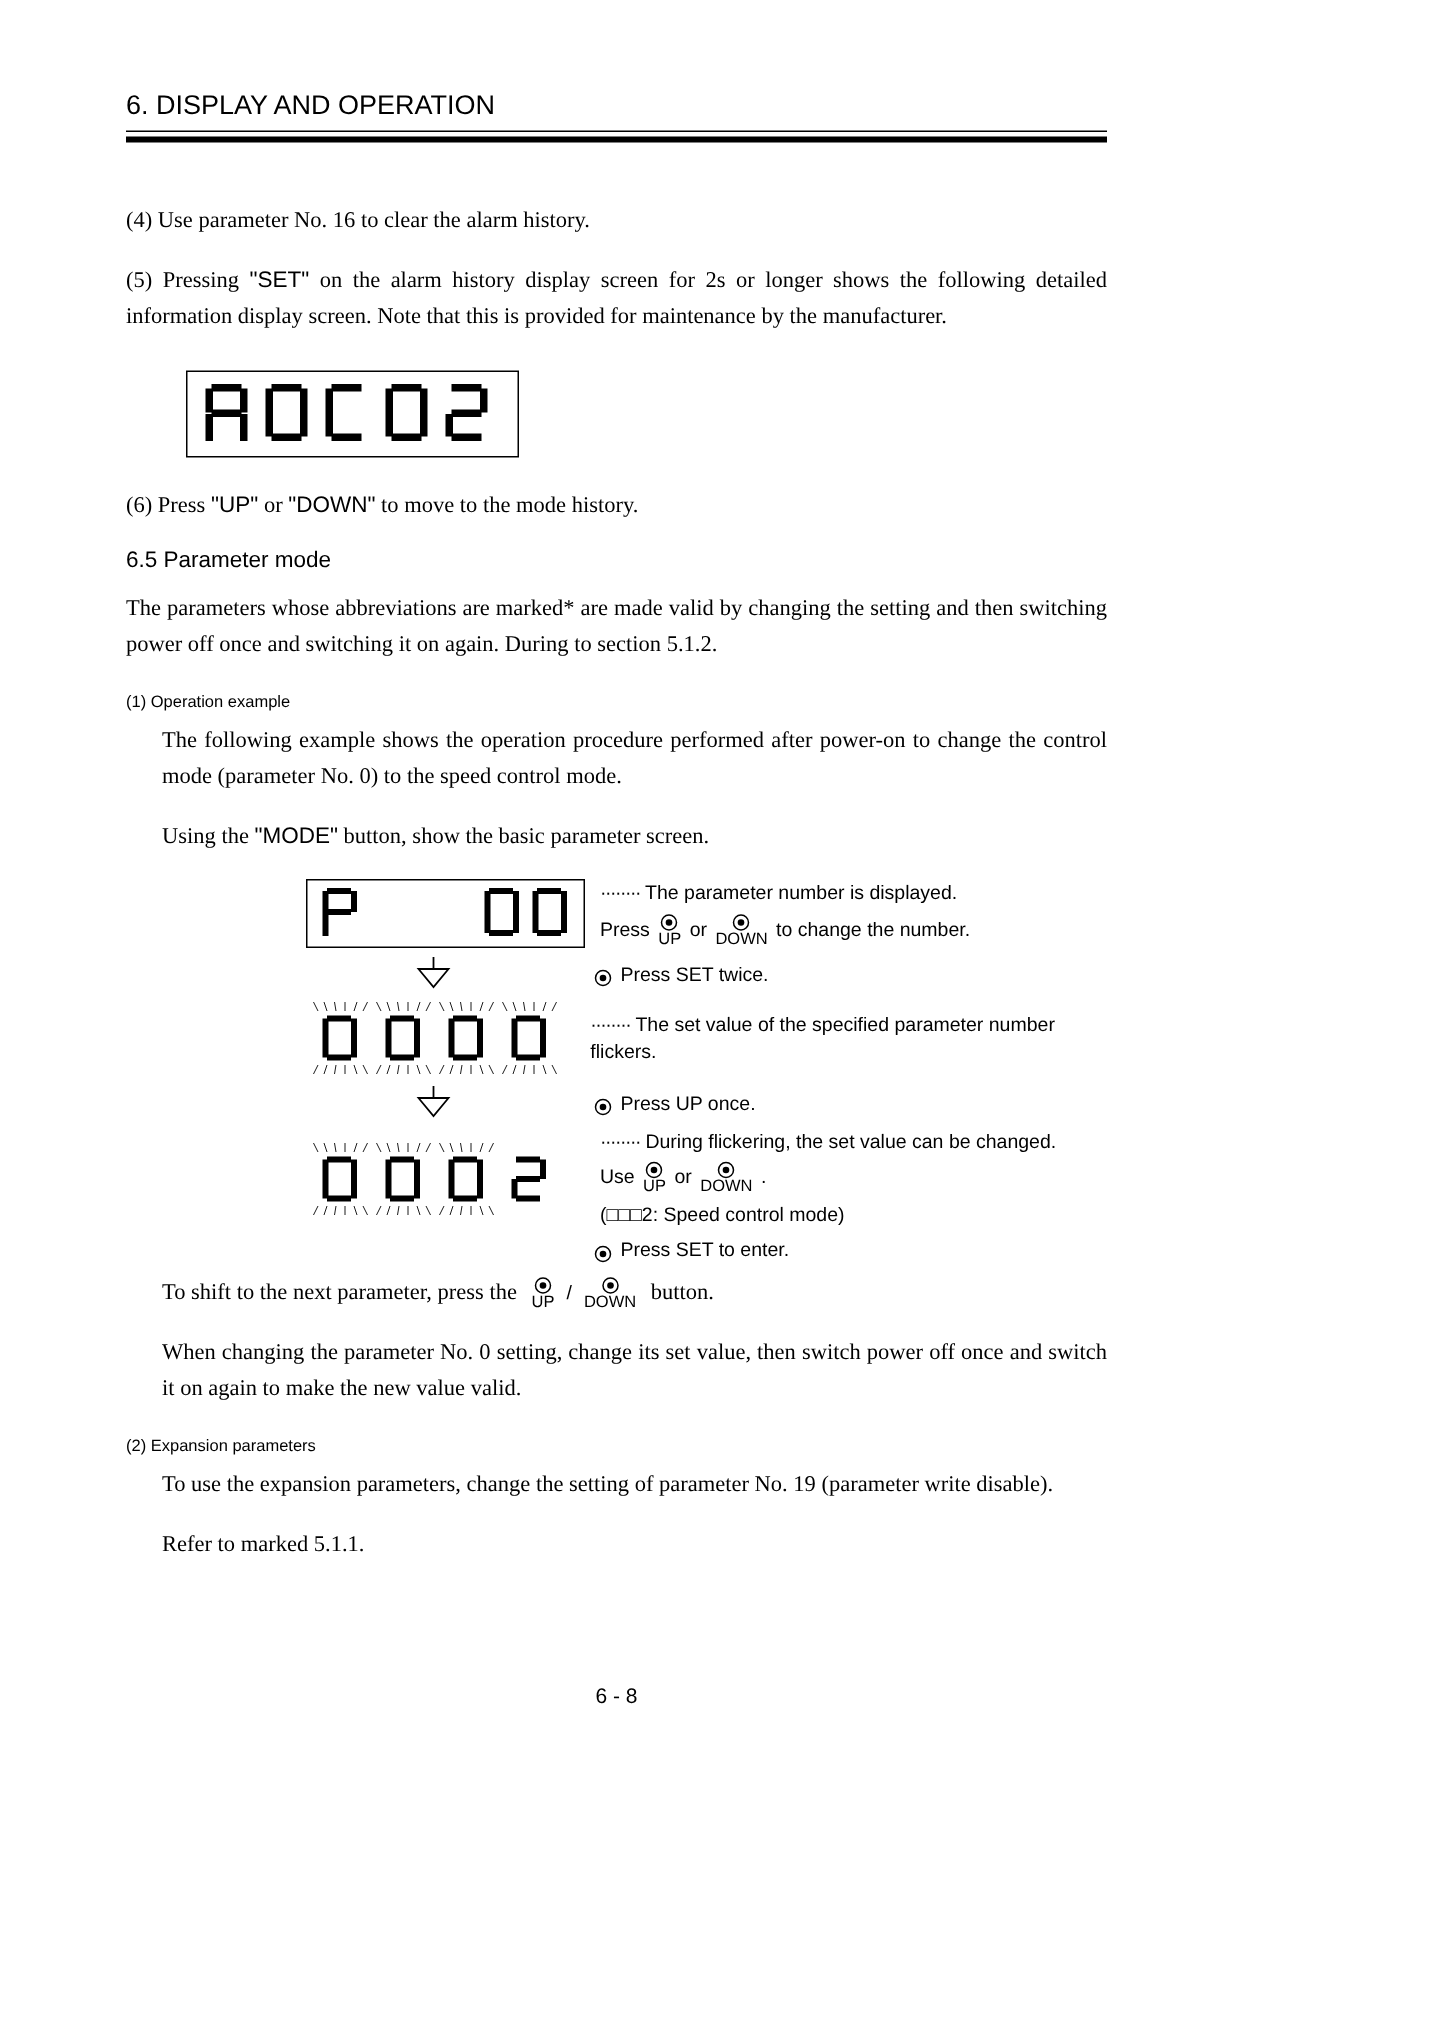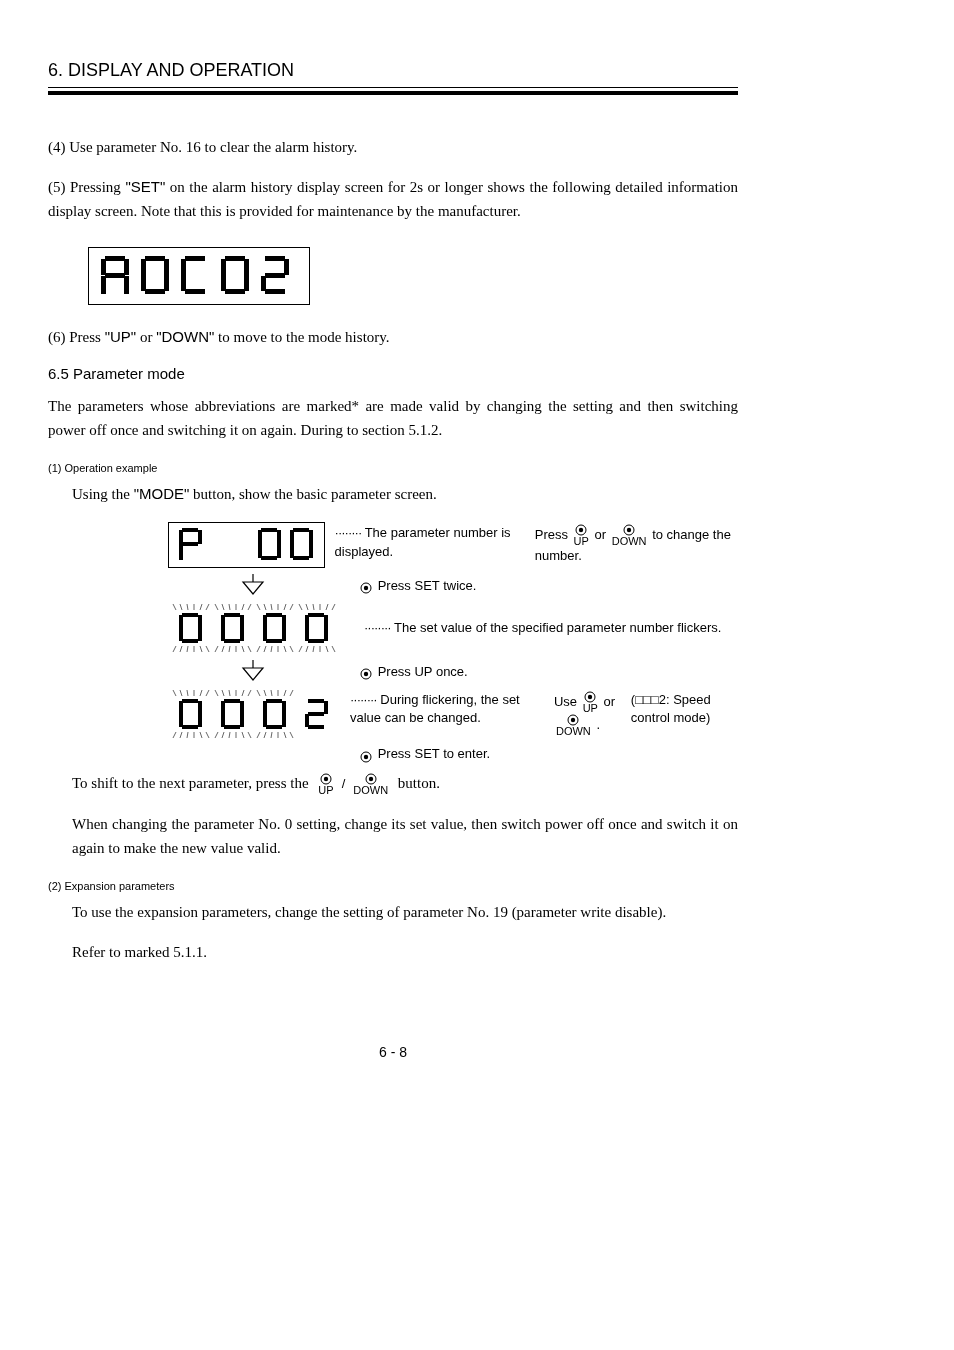--- a/index.html
+++ b/index.html
@@ -4,21 +4,21 @@
 <style>
   html, body {
     margin: 0;
     padding: 0;
     background: #fff;
     font-family: "Times New Roman", Times, serif;
     color: #000;
     width: 954px;
   }
   .page {
-    padding: 60px 70px 40px 48px;
+    padding: 60px 70px 40px 84px;
     box-sizing: border-box;
     width: 808px;
   }
   .header {
     font-family: Arial, Helvetica, sans-serif;
     font-size: 18px;
     font-weight: normal;
     margin-bottom: 6px;
   }
   .rule-thin {
@@ -80,21 +80,21 @@
     font-family: Arial, Helvetica, sans-serif;
     font-size: 13px;
   }
   .flow-row {
     display: flex;
     align-items: center;
     gap: 10px;
   }
   .flow-text {
     display: flex;
-    flex-direction: row;
+    flex-direction: column;
     gap: 4px;
     line-height: 1.4;
   }
   .dots {
     letter-spacing: -1px;
   }
   .arrow-down-note {
     display: flex;
     align-items: center;
     gap: 0;
@@ -192,20 +192,21 @@
   </div>
 
   <p class="para">
     <span>(6) Press </span><span class="quoted-sans">"UP"</span><span> or </span><span class="quoted-sans">"DOWN"</span><span> to move to the mode history.</span>
   </p>
 
   <div class="section-title">6.5 Parameter mode</div>
   <p class="para">The parameters whose abbreviations are marked* are made valid by changing the setting and then switching power off once and switching it on again. During to section 5.1.2.</p>
 
   <div class="subhead">(1) Operation example</div>
+  <p class="para indent">The following example shows the operation procedure performed after power-on to change the control mode (parameter No. 0) to the speed control mode.</p>
   <p class="para indent">
     <span>Using the </span><span class="quoted-sans">"MODE"</span><span> button, show the basic parameter screen.</span>
   </p>
 
   
   <div class="flow-wrap">
 
     <div class="flow-row">
       <div class="seg-box-sm" style="width:168px; justify-content:space-between;">
         <svg class="seg-svg" width="28" height="36" viewBox="0 0 28 36">

